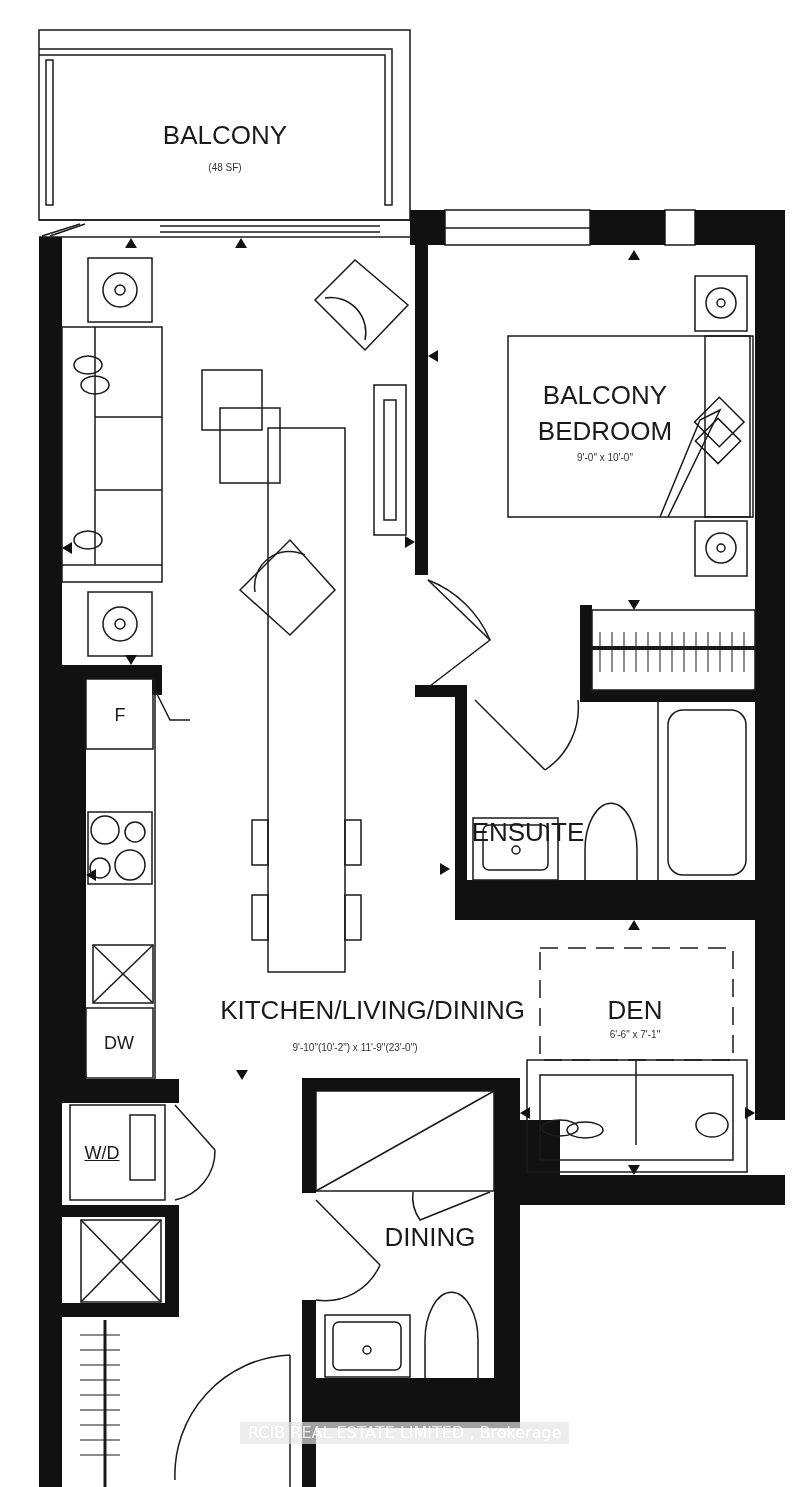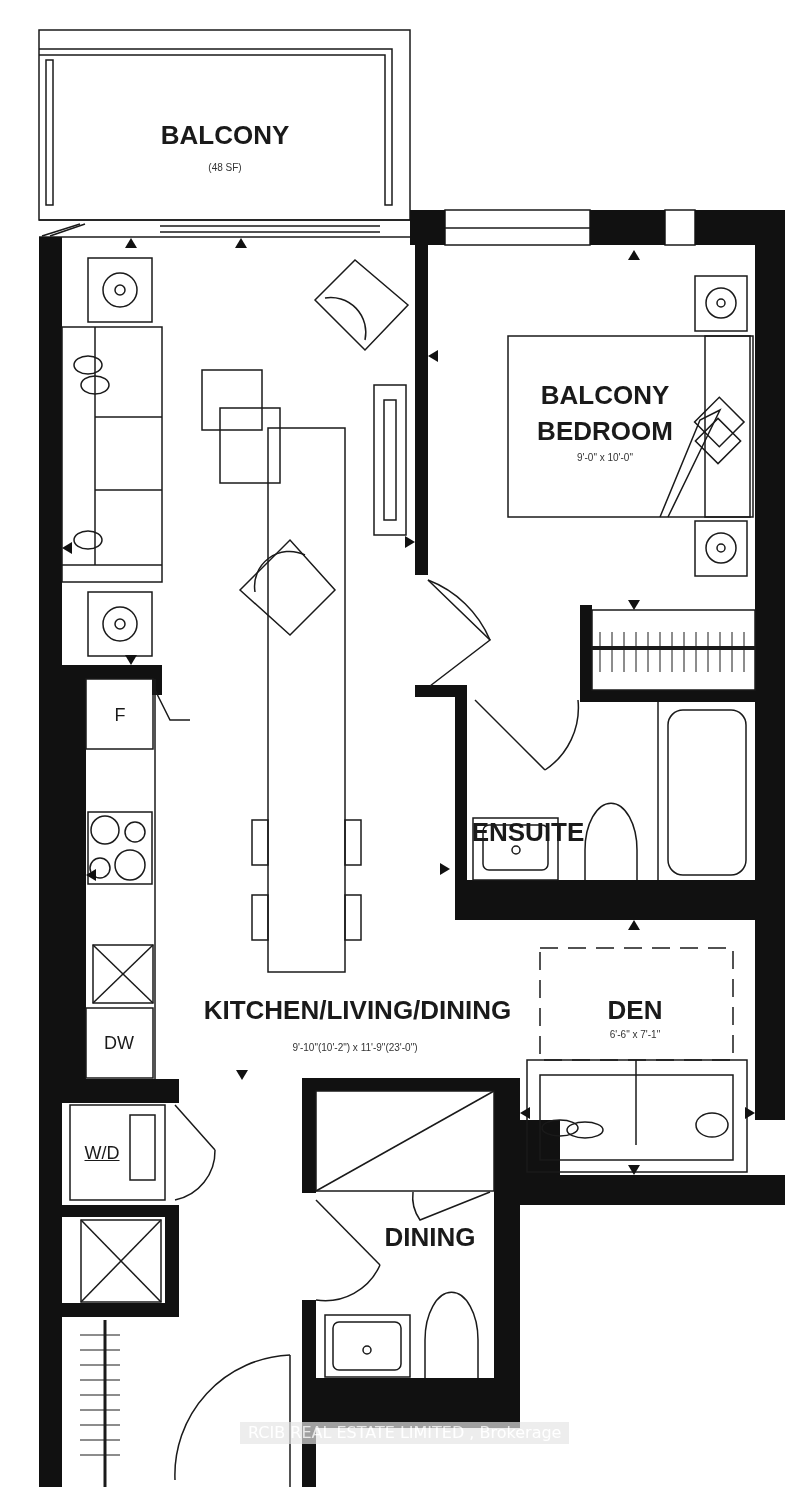--- a/index.html
+++ b/index.html
@@ -1,19 +1,19 @@
 <!DOCTYPE html>
 <html><head>
 <meta charset="utf-8">
 <style>
   html, body { margin: 0; padding: 0; background: #ffffff; }
   body { width: 800px; height: 1487px; position: relative; overflow: hidden; font-family: "Liberation Sans", "DejaVu Sans", sans-serif; }
   svg { position: absolute; left: 0; top: 0; }
   .lbl { position: absolute; color: #1a1a1a; font-family: "Liberation Sans", sans-serif; text-align: center; white-space: nowrap; letter-spacing: 0px; }
-  .room { font-size: 26px; font-weight: 700; line-height: 30px; }
+  .room { font-size: 26px; font-weight: 400; line-height: 30px; }
   .dim { font-size: 10px; line-height: 16px; color: #333; }
   .app { font-size: 18px; line-height: 20px; }
   .wm { position: absolute; left: 240px; top: 1422px; height: 22px; padding: 0 8px; background: rgba(230,230,230,0.75); color: #ffffff; font-family: "DejaVu Sans", sans-serif; font-size: 16px; line-height: 22px; white-space: nowrap; opacity: 0.9; }
 </style>
 </head>
 <body>
 
 <svg width="800" height="1487" viewBox="0 0 800 1487" xmlns="http://www.w3.org/2000/svg">
   <g fill="none" stroke="#1a1a1a" stroke-width="1.5">
 
@@ -233,21 +233,21 @@
 
 <div class="lbl room" style="left:160px;top:120px;width:130px;">BALCONY</div>
 <div class="lbl dim" style="left:160px;top:160px;width:130px;">(48 SF)</div>
 
 <div class="lbl room" style="left:530px;top:380px;width:150px;">BALCONY</div>
 <div class="lbl room" style="left:530px;top:416px;width:150px;">BEDROOM</div>
 <div class="lbl dim" style="left:530px;top:450px;width:150px;">9'-0" x 10'-0"</div>
 
 <div class="lbl room" style="left:468px;top:817px;width:120px;">ENSUITE</div>
 
-<div class="lbl room" style="left:190px;top:995px;width:335px;">KITCHEN/LIVING/DINING</div>
+<div class="lbl room" style="left:190px;top:995px;width:335px;text-align:right;">KITCHEN/LIVING/DINING</div>
 <div class="lbl dim" style="left:225px;top:1040px;width:260px;">9'-10"(10'-2") x 11'-9"(23'-0")</div>
 
 <div class="lbl room" style="left:590px;top:995px;width:90px;">DEN</div>
 <div class="lbl dim" style="left:580px;top:1027px;width:110px;">6'-6" x 7'-1"</div>
 
 <div class="lbl room" style="left:365px;top:1222px;width:130px;">DINING</div>
 
 <div class="lbl app" style="left:100px;top:705px;width:40px;">F</div>
 <div class="lbl app" style="left:94px;top:1033px;width:50px;text-align:center;">DW</div>
 <div class="lbl app" style="left:74px;top:1143px;width:56px;text-decoration:underline;">W/D</div>

